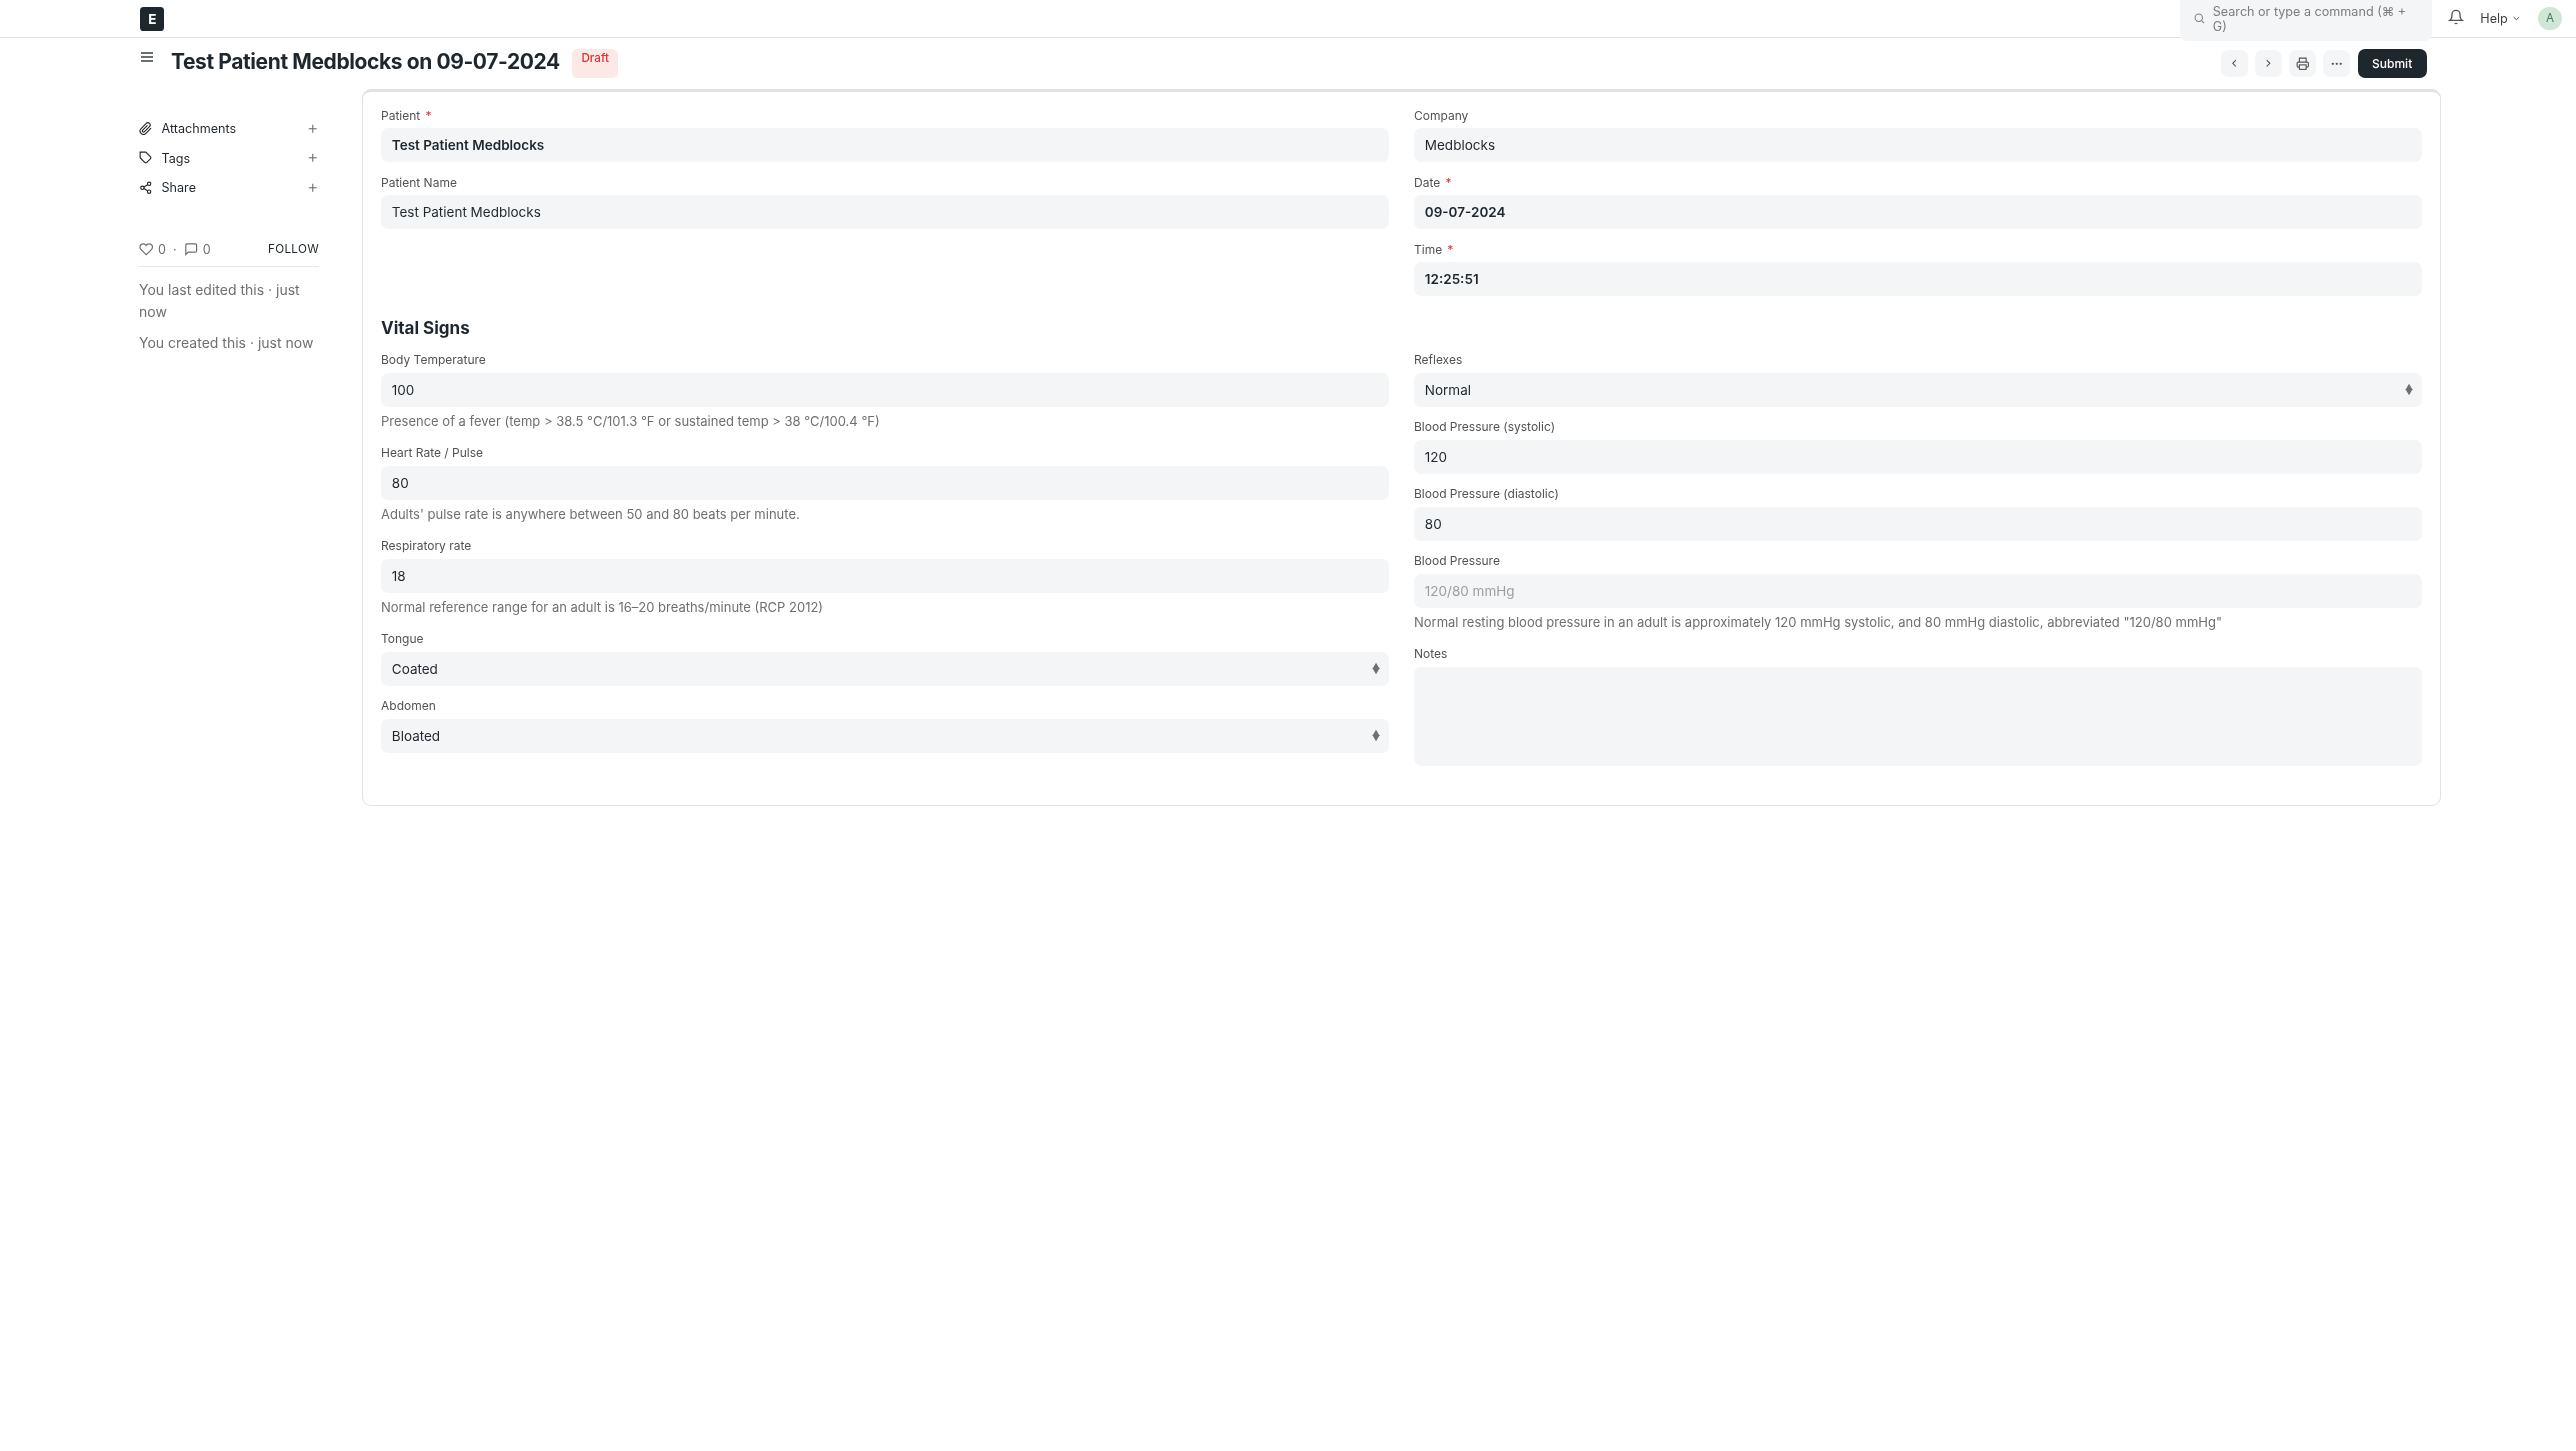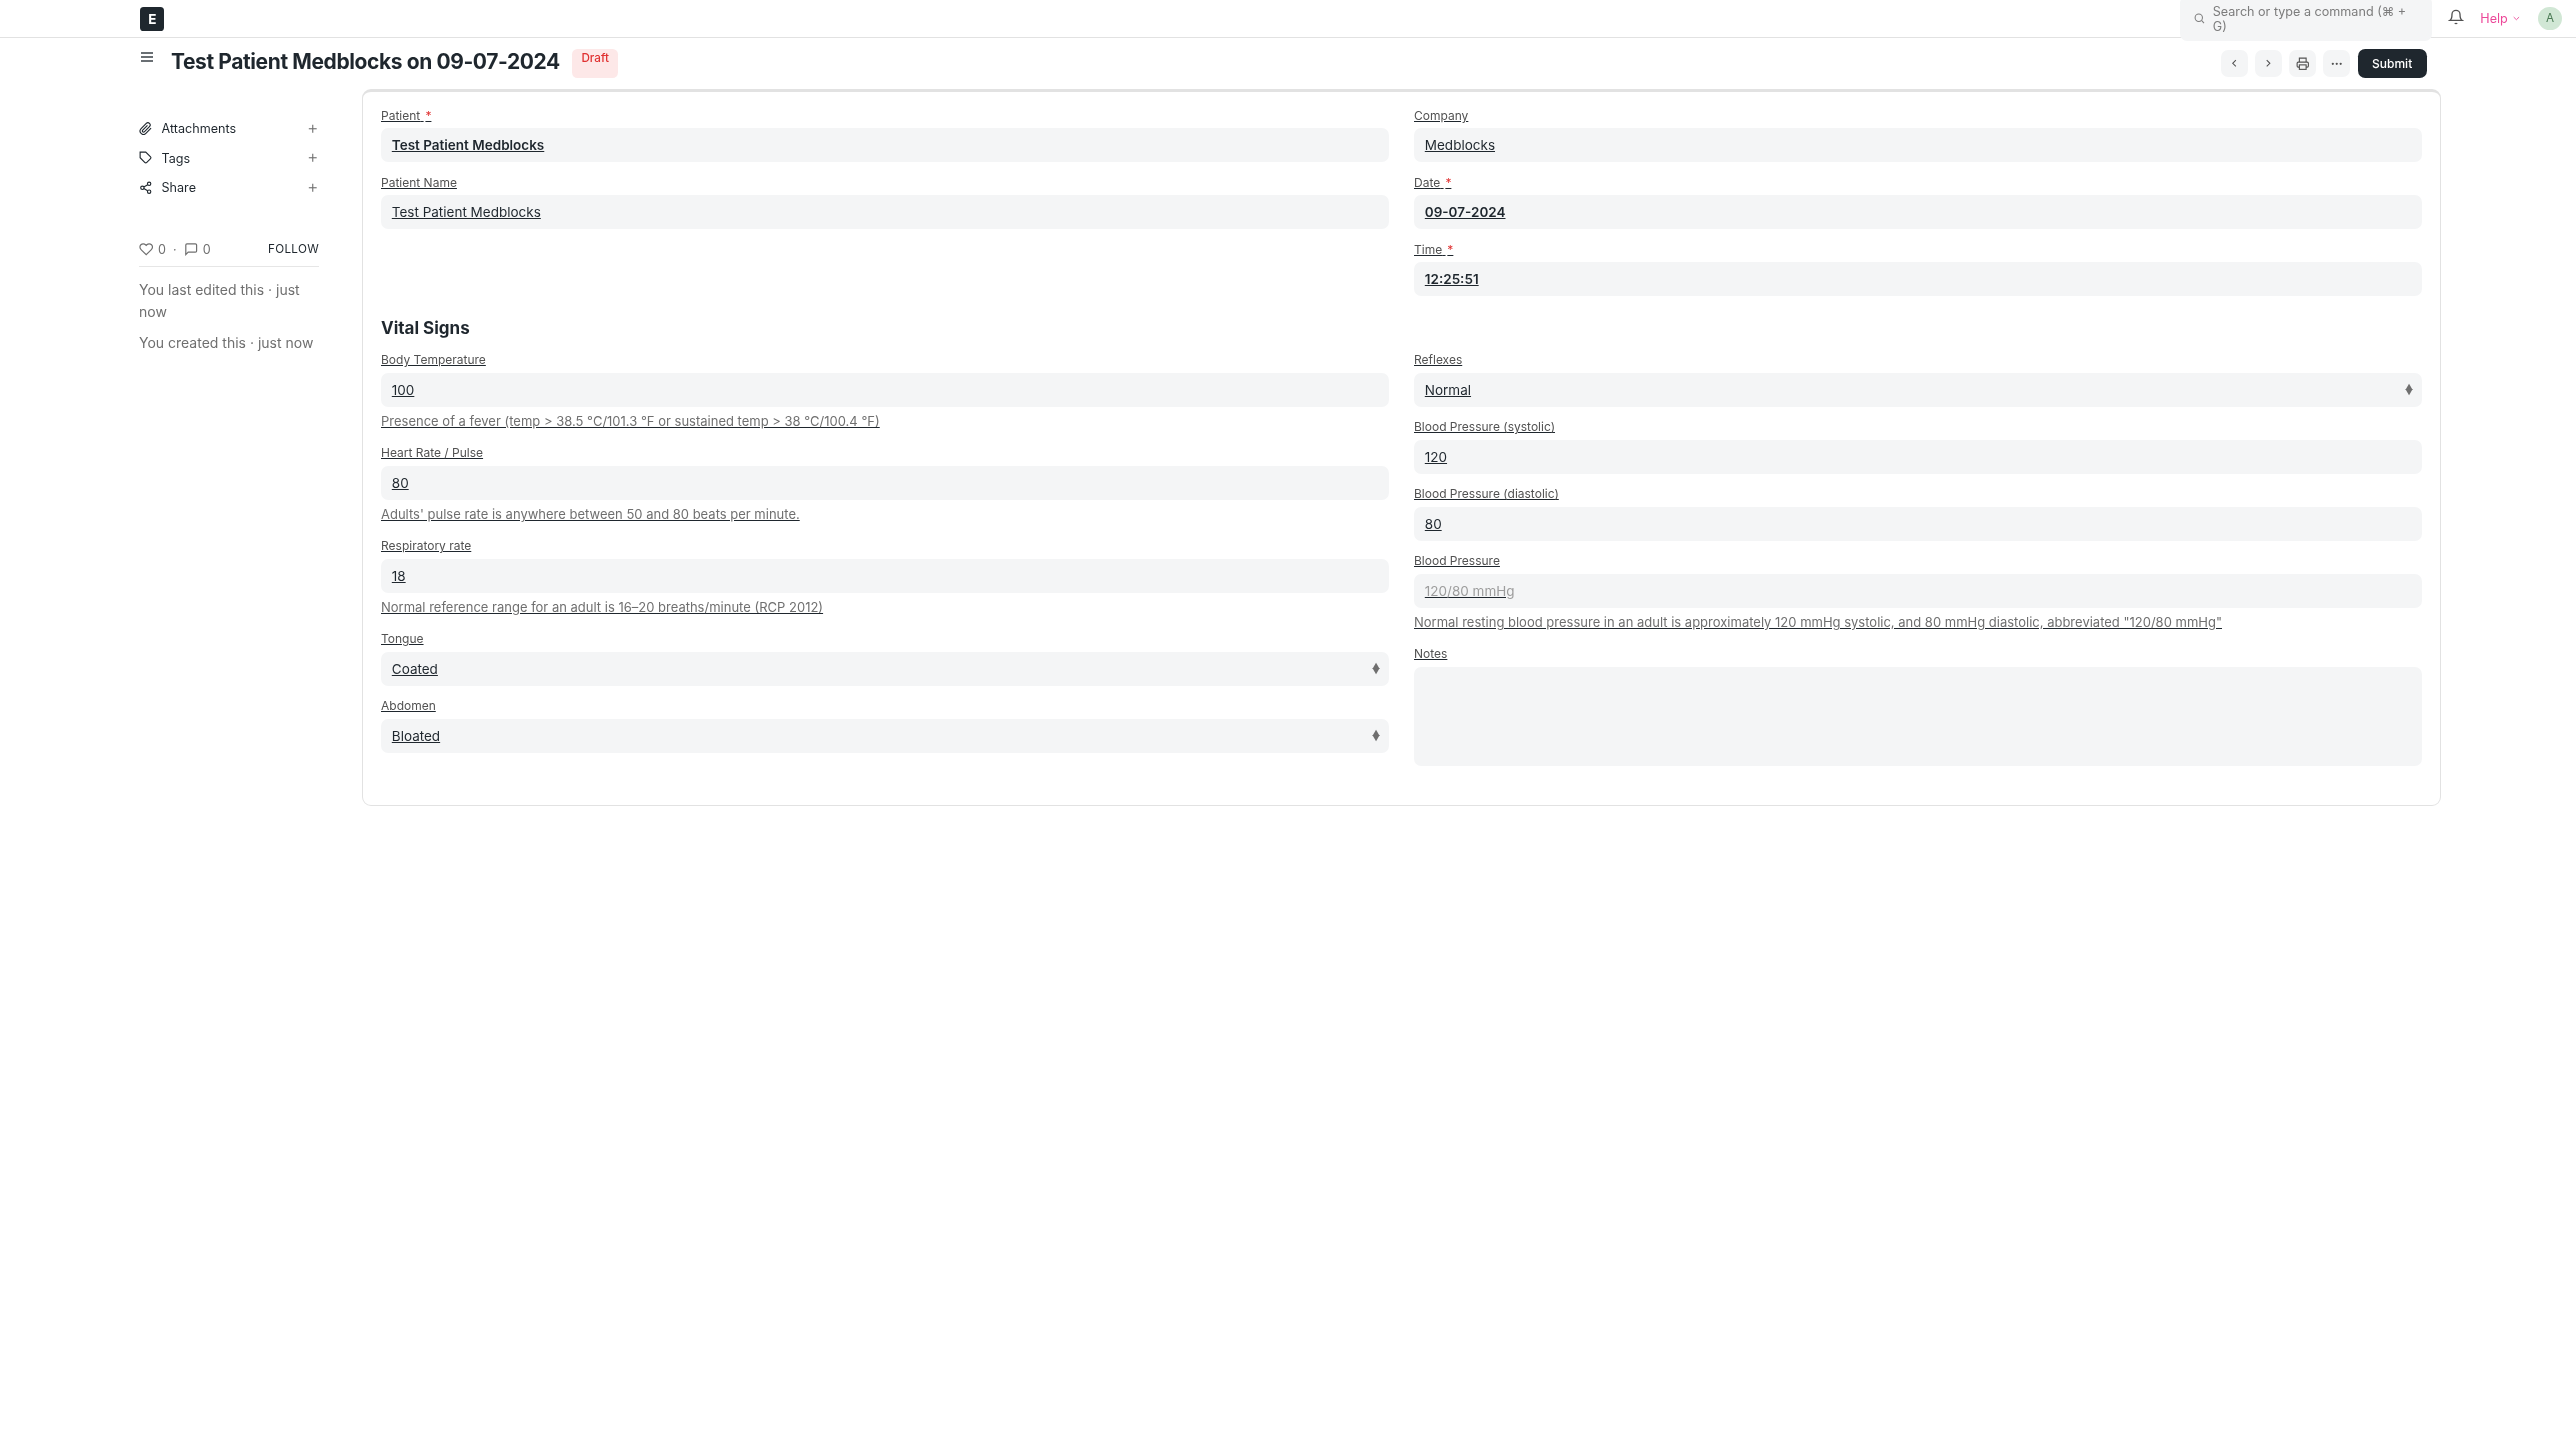--- a/index.html
+++ b/index.html
@@ -2,21 +2,21 @@
 <html style="font-size:14.4px"><head>
 <meta charset="utf-8">
 <style>
   * { box-sizing: border-box; margin: 0; padding: 0; font-family: -apple-system, BlinkMacSystemFont, "Inter", "Segoe UI", Roboto, Helvetica, Arial, sans-serif; }
   body { background: #fff; font-size: 12.6px; color: #1f272e; }
   .topbar { height: 38px; border-bottom: 0.9px solid #e2e2e2; display: flex; align-items: center; padding: 0 14.4px; }
   .logo { width: 24px; height: 24px; background: #1f272e; color: #fff; border-radius: 3.6px; display: flex; align-items: center; justify-content: center; font-weight: 700; font-size: 13.5px; margin-left: 126px; }
   .topbar-right { margin-left: auto; display: flex; align-items: center; gap: 16px; }
   .search { display: flex; align-items: center; background: #f4f5f6; border-radius: 7.2px; padding: 7.2px 12.6px; width: 252px; color: #7c7c7c; }
   .search svg { margin-right: 7.2px; flex-shrink: 0; }
-  .help { display: flex; align-items: center; gap: 3.6px; cursor: pointer; font-size: 12.6px; color: #ec4899; }
+  .help { display: flex; align-items: center; gap: 3.6px; cursor: pointer; font-size: 12.6px; color: #404040; }
   .avatar { width: 23.4px; height: 23.4px; border-radius: 50%; background: #d1e7d5; color: #4b7b55; display: flex; align-items: center; justify-content: center; font-size: 11.7px; }
   .icon-btn { cursor: pointer; color: #525252; }
 
   .header { display: flex; padding: 10.8px 14.4px 10.8px 139px; }
   .hamburger { margin-right: 16px; cursor: pointer; }
   .page-title { font-size: 21px; font-weight: 700; letter-spacing: -0.4px; }
   .badge { margin-left: 12.6px; background: #fde8e8; color: #e03131; border-radius: 5.4px; padding: 2.7px 9px; font-size: 11.7px; font-weight: 500; }
   .header-right { margin-left: auto; display: flex; align-items: center; gap: 7.2px; margin-right: 135px; }
   .hbtn { width: 27px; height: 27px; border-radius: 7.2px; background: #f4f5f6; display: flex; align-items: center; justify-content: center; cursor: pointer; color: #525252; }
   .submit { background: #1f272e; color: #fff; border-radius: 7.2px; padding: 7.2px 14.4px; font-weight: 500; cursor: pointer; font-size: 12px; }
@@ -28,21 +28,21 @@
   .plus { color: #6f6f6f; }
   .engage { display: flex; align-items: center; padding: 12.6px 0 9px; border-bottom: 0.9px solid #e6e6e6; margin-top: 27px; }
   .engage .cnt { display: flex; align-items: center; gap: 4.5px; color: #6f6f6f; font-size: 12.6px; }
   .dot { margin: 0 7.2px; color: #6f6f6f; }
   .follow { margin-left: auto; font-size: 11.7px; letter-spacing: 0.3px; color: #1f272e; cursor: pointer; }
   .meta { color: #6f6f6f; margin-top: 12.6px; line-height: 1.55; font-size: 14px; }
   .meta + .meta { margin-top: 9px; }
 
   .form-area { flex: 1; padding-left: 43px; }
   .card { border: 0.9px solid #e2e2e2; border-top: 3.6px solid #e2e2e2; border-radius: 9px; padding: 16px 18px 27px; }
-  .grid { display: grid; grid-template-columns: 1fr 1fr; gap: 0 25px; text-decoration: underline; }
+  .grid { display: grid; grid-template-columns: 1fr 1fr; gap: 0 25px; }
   .field { margin-bottom: 5.4px; }
   .label { font-size: 12px; color: #525252; margin-bottom: 5.4px; }
   .req { color: #e03131; margin-left: 1.8px; }
   .control { background: #f4f5f6; border-radius: 7.2px; padding: 8px 10.8px; font-size: 13.5px; color: #1f272e; margin-bottom: 12.6px; min-height: 34px; display: flex; align-items: center; }
   .control.link { font-weight: 600; }
   .control.ph { color: #9d9d9d; }
   .help-text { font-size: 13px; color: #6f6f6f; margin: -7.2px 0 14.4px; line-height: 1.45; }
   .section-title { font-size: 17px; font-weight: 700; margin: 9px 0 14.4px; }
   .select { position: relative; }
   .chev { position: absolute; right: 9px; top: 50%; transform: translateY(-50%); color: #6f6f6f; display: flex; flex-direction: column; line-height: 5.4px; font-size: 8px; }

